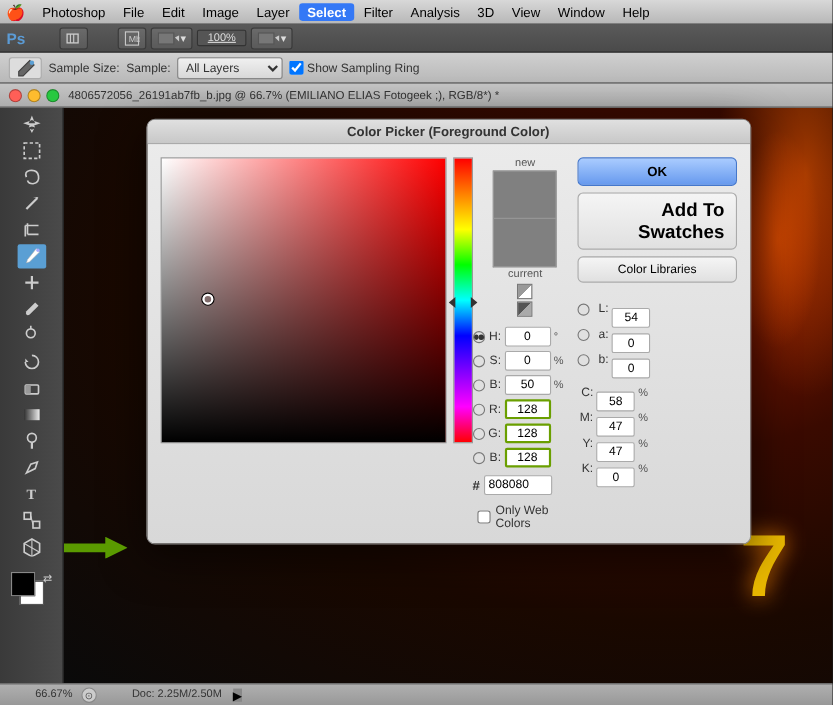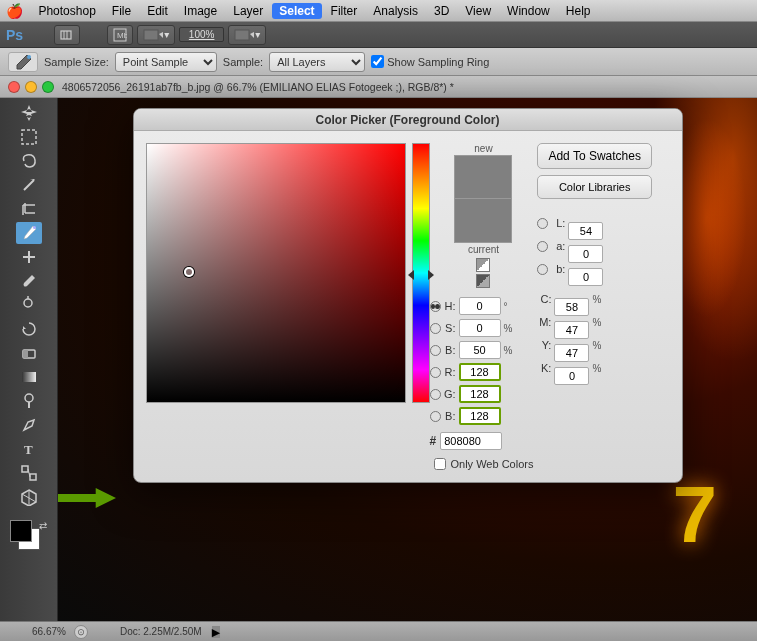--- a/index.html
+++ b/index.html
@@ -324,24 +324,25 @@
       font-size: 12px;
       cursor: pointer;
       text-align: center;
       color: #000;
     }
     .btn-add-swatches {
       background: linear-gradient(to bottom, #f5f5f5, #e0e0e0);
       border: 1px solid #aaa;
       border-radius: 5px;
       padding: 5px 10px;
-      font-size: 12px;
+      font-size: 17px;
       cursor: pointer;
-      text-align: left;
+      text-align: right;
       color: #000;
+      font-weight: bold;
     }
     .btn-color-libraries {
       background: linear-gradient(to bottom, #f5f5f5, #e0e0e0);
       border: 1px solid #aaa;
       border-radius: 5px;
       padding: 5px 10px;
       font-size: 11px;
       cursor: pointer;
       text-align: center;
       color: #000;
@@ -514,25 +515,20 @@
 </div>
 
 <div class="options-bar">
   <div style="width:30px; height:20px; background:#ddd; border:1px solid #aaa; border-radius:3px; display:flex;align-items:center;justify-content:center;">
     <svg width="20" height="18" viewBox="0 0 20 18">
       <polygon points="14,2 18,6 8,16 4,16 4,12" fill="#666" stroke="#444" stroke-width="1"></polygon>
       <circle cx="16" cy="4" r="2" fill="#5a9fd4"></circle>
     </svg>
   </div>
   <span class="options-label">Sample Size:</span>
-  <select class="options-select">
-    <option>Point Sample</option>
-    <option>3 by 3 Average</option>
-    <option>5 by 5 Average</option>
-  </select>
   <span class="options-label">Sample:</span>
   <select class="options-select">
     <option>All Layers</option>
     <option>Current Layer</option>
   </select>
   <label class="checkbox-label">
     <input type="checkbox" checked="" style="">
     <span>Show Sampling Ring</span>
   </label>
 </div>
@@ -751,20 +747,21 @@
 
         <div class="only-web-row">
           <input type="checkbox" class="web-checkbox" style="">
           <span style="font-size:11px;color:#333;">Only Web Colors</span>
         </div>
       </div>
 
       <div style="display:flex;flex-direction:column;gap:6px;">
 
         <div class="dialog-buttons">
+          <button class="btn-ok">OK</button>
           <button class="btn-add-swatches">Add To Swatches</button>
           <button class="btn-color-libraries">Color Libraries</button>
         </div>
 
         <div class="right-inputs" style="margin-top:8px;">
           <div class="right-input-row">
             <div class="radio-btn"></div>
             <span class="right-label">L:</span>
             <input type="text" class="right-field" value="54" style="">
           </div>

